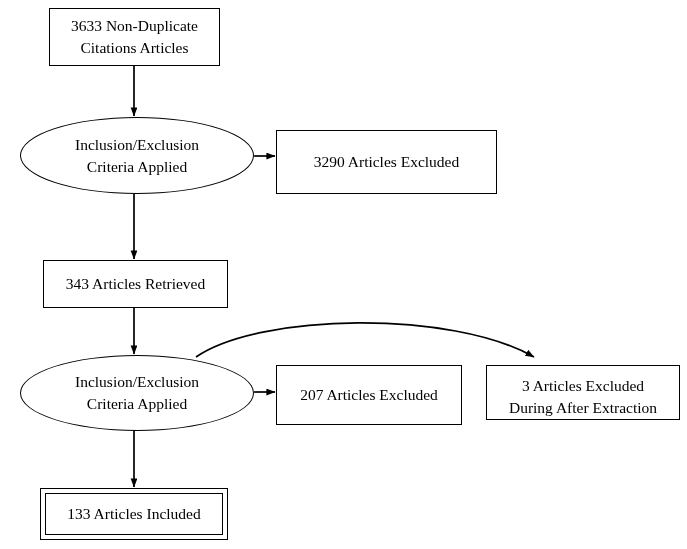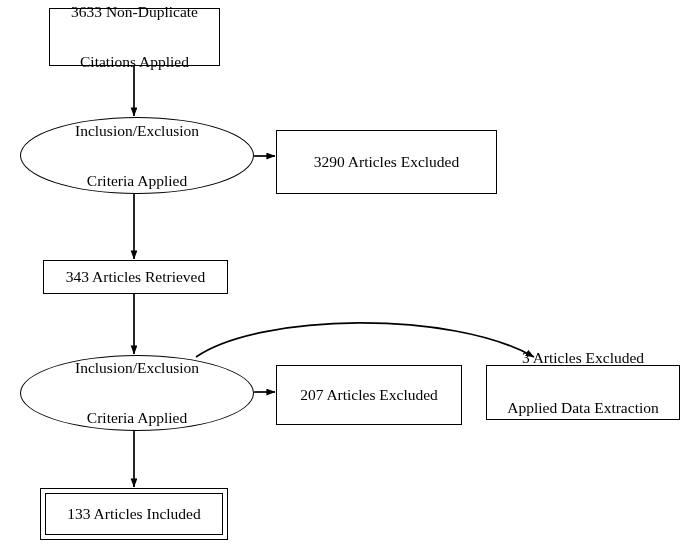--- a/index.html
+++ b/index.html
@@ -32,21 +32,20 @@
     box-sizing: border-box;
     display: flex;
     flex-direction: column;
     align-items: center;
     justify-content: center;
     text-align: center;
     line-height: 1.42;
     font-size: 15.5px;
     white-space: nowrap;
     background: #ffffff;
-    gap: 28px;
   }
   .node.box {
     border: 1.6px solid #000000;
   }
   .node.box-double {
     border: 1.6px solid #000000;
     padding: 4px;
   }
   .node.box-double > .inner-frame {
     border: 1.6px solid #000000;
@@ -102,48 +101,48 @@
       <path d="M 196 357 C 260 313 452 310 534 357" fill="none" stroke="#000000" stroke-width="1.7" marker-end="url(#arrowhead)"></path>
     </g>
 
     <g>
       <line x1="134" y1="430" x2="134" y2="487" stroke="#000000" stroke-width="1.7" marker-end="url(#arrowhead)"></line>
     </g>
   </svg>
 
   <div class="node box" style="left:49px; top:8px; width:171px; height:58px;">
     <span class="line">3633 Non-Duplicate</span>
-    <span class="line">Citations Applied</span>
+    <span class="line">Citations Articles</span>
   </div>
 
   <div class="node ellipse" style="left:20px; top:117px; width:234px; height:77px;">
     <span class="line">Inclusion/Exclusion</span>
     <span class="line">Criteria Applied</span>
   </div>
 
   <div class="node box" style="left:276px; top:130px; width:221px; height:64px;">
     <span class="line">3290 Articles Excluded</span>
   </div>
 
-  <div class="node box" style="left:43px; top:260px; width:185px; height:34px;">
+  <div class="node box" style="left:43px; top:260px; width:185px; height:48px;">
     <span class="line">343 Articles Retrieved</span>
   </div>
 
   <div class="node ellipse" style="left:20px; top:355px; width:234px; height:76px;">
     <span class="line">Inclusion/Exclusion</span>
     <span class="line">Criteria Applied</span>
   </div>
 
   <div class="node box" style="left:276px; top:365px; width:186px; height:60px;">
     <span class="line">207 Articles Excluded</span>
   </div>
 
   <div class="node box" style="left:486px; top:365px; width:194px; height:55px;justify-content:flex-end;">
     <span class="line">3 Articles Excluded</span>
-    <span class="line">Applied Data Extraction</span>
+    <span class="line">During After Extraction</span>
   </div>
 
   <div class="node box-double" style="left:40px; top:488px; width:188px; height:52px;">
     <div class="inner-frame">
       <span class="line">133 Articles Included</span>
     </div>
   </div>
 
 </div>
 

